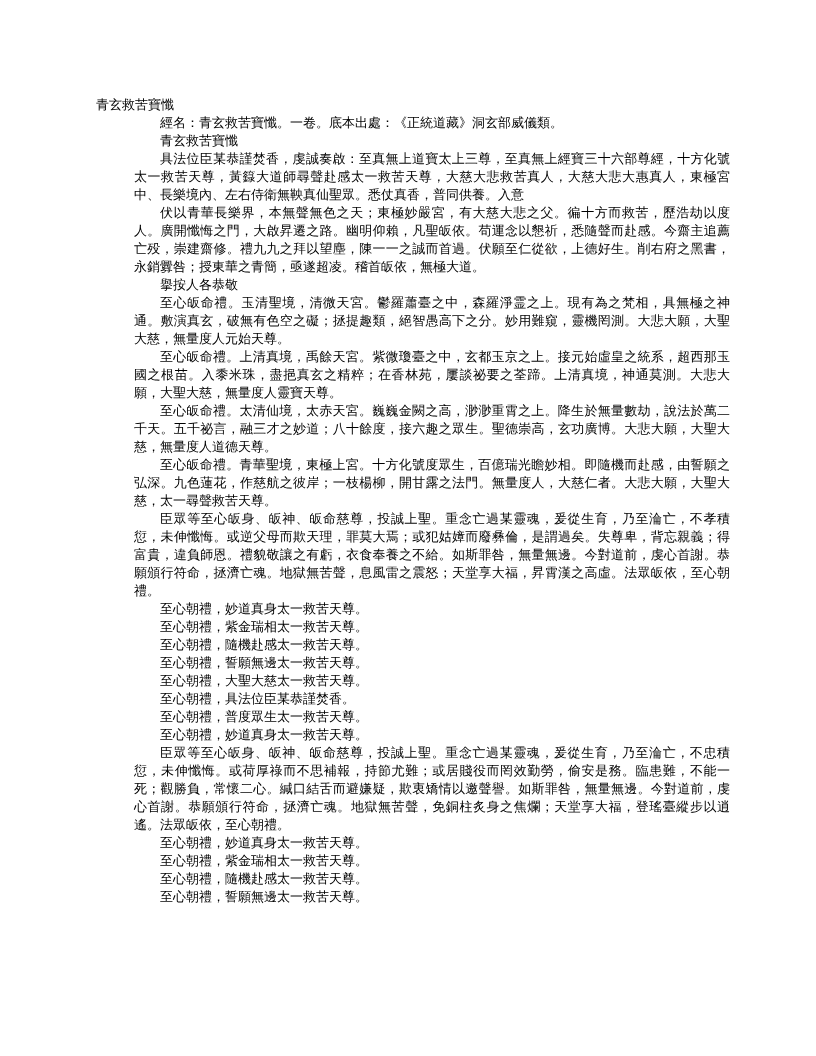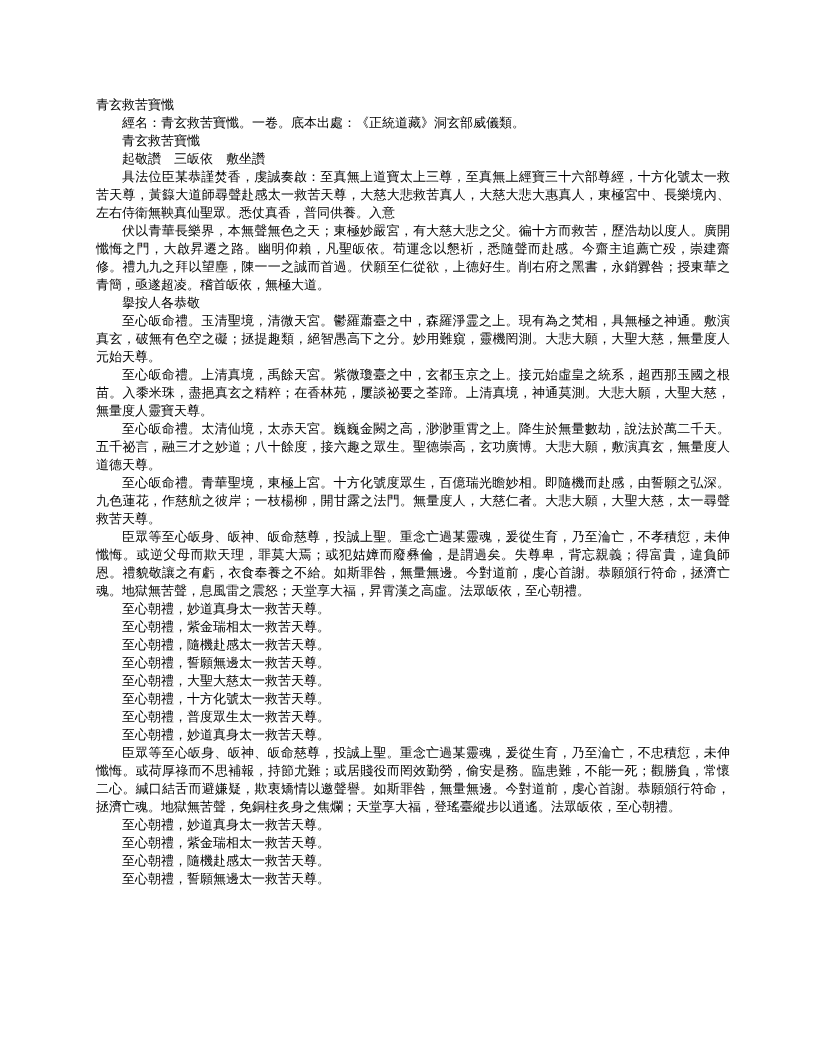--- a/index.html
+++ b/index.html
@@ -24,49 +24,49 @@
     font-family: "DejaVu Serif", "Liberation Serif", serif;
     font-size: 13px;
     line-height: 18px;
     text-align: justify;
     text-justify: inter-character;
     letter-spacing: 0;
     word-break: break-all;
   }
   .doc-body p.para.indent {
     text-indent: 2em;
+    margin-left: 38px;
   }
   .doc-body p.para.title,
   .doc-body p.para.flush {
     text-indent: 0;
   }
 </style>
 </head>
 <body>
 
 <div class="page">
   <div class="doc-body" id="doc-body">
       <p class="para title">青玄救苦寶懺</p>
       <p class="para indent">經名：青玄救苦寶懺。一卷。底本出處：《正統道藏》洞玄部威儀類。</p>
       <p class="para indent">青玄救苦寶懺</p>
-      <p class="para indent">起敬讚　三皈依　敷坐讚</p>
       <p class="para indent">具法位臣某恭謹焚香，虔誠奏啟：至真無上道寶太上三尊，至真無上經寶三十六部尊經，十方化號太一救苦天尊，黃籙大道師尋聲赴感太一救苦天尊，大慈大悲救苦真人，大慈大悲大惠真人，東極宮中、長樂境內、左右侍衛無鞅真仙聖眾。悉仗真香，普同供養。入意</p>
       <p class="para indent">伏以青華長樂界，本無聲無色之天；東極妙嚴宮，有大慈大悲之父。徧十方而救苦，歷浩劫以度人。廣開懺悔之門，大啟昇遷之路。幽明仰賴，凡聖皈依。苟運念以懇祈，悉隨聲而赴感。今齋主追薦亡殁，崇建齋修。禮九九之拜以望塵，陳一一之誠而首過。伏願至仁從欲，上德好生。削右府之黑書，永銷釁咎；授東華之青簡，亟遂超凌。稽首皈依，無極大道。</p>
       <p class="para indent">擧按人各恭敬</p>
       <p class="para indent">至心皈命禮。玉清聖境，清微天宮。鬱羅蕭臺之中，森羅淨霊之上。現有為之梵相，具無極之神通。敷演真玄，破無有色空之礙；拯提趣類，絕智愚高下之分。妙用難窺，靈機罔測。大悲大願，大聖大慈，無量度人元始天尊。</p>
       <p class="para indent">至心皈命禮。上清真境，禹餘天宮。紫微瓊臺之中，玄都玉京之上。接元始虛皇之統系，超西那玉國之根苗。入黍米珠，盡挹真玄之精粹；在香林苑，屢談祕要之荃蹄。上清真境，神通莫測。大悲大願，大聖大慈，無量度人靈寶天尊。</p>
-      <p class="para indent">至心皈命禮。太清仙境，太赤天宮。巍巍金闕之高，渺渺重霄之上。降生於無量數劫，說法於萬二千天。五千祕言，融三才之妙道；八十餘度，接六趣之眾生。聖德崇高，玄功廣博。大悲大願，敷演真玄，無量度人道德天尊。</p>
+      <p class="para indent">至心皈命禮。太清仙境，太赤天宮。巍巍金闕之高，渺渺重霄之上。降生於無量數劫，說法於萬二千天。五千祕言，融三才之妙道；八十餘度，接六趣之眾生。聖德崇高，玄功廣博。大悲大願，大聖大慈，無量度人道德天尊。</p>
       <p class="para indent">至心皈命禮。青華聖境，東極上宮。十方化號度眾生，百億瑞光瞻妙相。即隨機而赴感，由誓願之弘深。九色蓮花，作慈航之彼岸；一枝楊柳，開甘露之法門。無量度人，大慈仁者。大悲大願，大聖大慈，太一尋聲救苦天尊。</p>
       <p class="para indent">臣眾等至心皈身、皈神、皈命慈尊，投誠上聖。重念亡過某靈魂，爰從生育，乃至淪亡，不孝積愆，未伸懺悔。或逆父母而欺天理，罪莫大焉；或犯姑嫜而廢彝倫，是謂過矣。失尊卑，背忘親義；得富貴，違負師恩。禮貌敬讓之有虧，衣食奉養之不給。如斯罪咎，無量無邊。今對道前，虔心首謝。恭願頒行符命，拯濟亡魂。地獄無苦聲，息風雷之震怒；天堂享大福，昇霄漢之高虛。法眾皈依，至心朝禮。</p>
       <p class="para indent">至心朝禮，妙道真身太一救苦天尊。</p>
       <p class="para indent">至心朝禮，紫金瑞相太一救苦天尊。</p>
       <p class="para indent">至心朝禮，隨機赴感太一救苦天尊。</p>
       <p class="para indent">至心朝禮，誓願無邊太一救苦天尊。</p>
       <p class="para indent">至心朝禮，大聖大慈太一救苦天尊。</p>
-      <p class="para indent">至心朝禮，十方化號太一救苦天尊。</p>
+      <p class="para indent">至心朝禮，具法位臣某恭謹焚香。</p>
       <p class="para indent">至心朝禮，普度眾生太一救苦天尊。</p>
       <p class="para indent">至心朝禮，妙道真身太一救苦天尊。</p>
       <p class="para indent">臣眾等至心皈身、皈神、皈命慈尊，投誠上聖。重念亡過某靈魂，爰從生育，乃至淪亡，不忠積愆，未伸懺悔。或荷厚祿而不思補報，持節尤難；或居賤役而罔效勤勞，偷安是務。臨患難，不能一死；觀勝負，常懷二心。緘口結舌而避嫌疑，欺衷矯情以邀聲譽。如斯罪咎，無量無邊。今對道前，虔心首謝。恭願頒行符命，拯濟亡魂。地獄無苦聲，免銅柱炙身之焦爛；天堂享大福，登瑤臺縱步以逍遙。法眾皈依，至心朝禮。</p>
       <p class="para indent">至心朝禮，妙道真身太一救苦天尊。</p>
       <p class="para indent">至心朝禮，紫金瑞相太一救苦天尊。</p>
       <p class="para indent">至心朝禮，隨機赴感太一救苦天尊。</p>
       <p class="para indent">至心朝禮，誓願無邊太一救苦天尊。</p>
     </div>
 </div>
 

